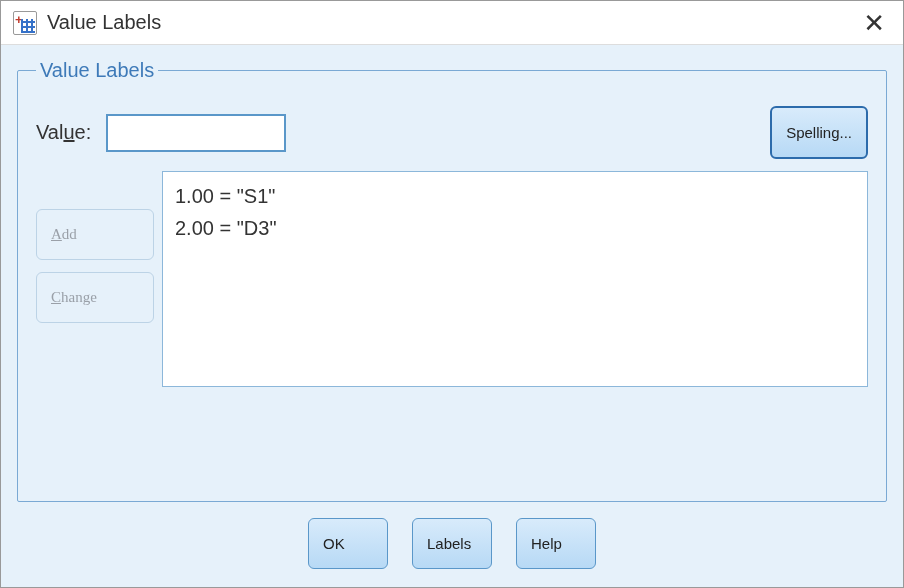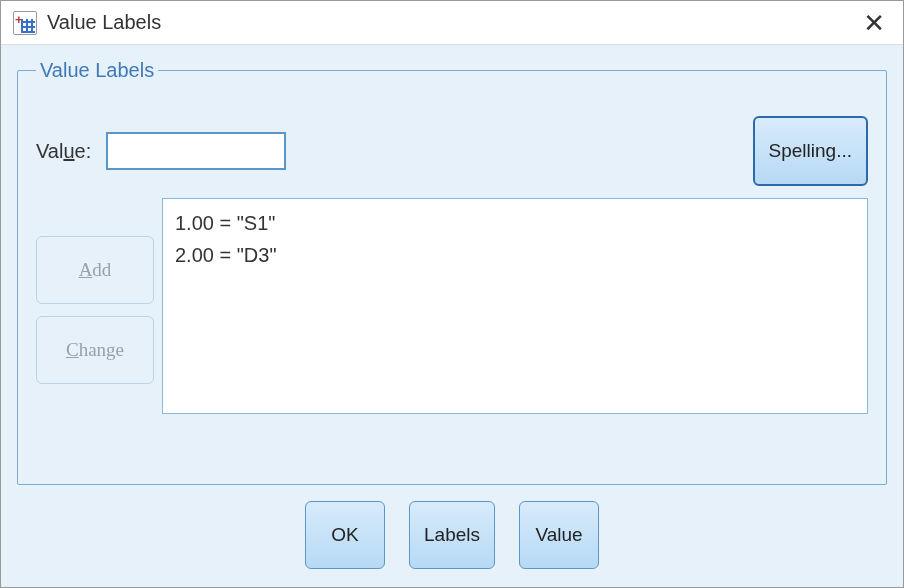--- a/index.html
+++ b/index.html
@@ -82,47 +82,47 @@
       flex: 1;
     }
     fieldset.group legend {
       color: #3e7ab8;
       font-size: 20px;
       padding: 0 4px;
     }
     .row {
       display: flex;
       align-items: center;
-      margin-top: 20px;
+      margin-top: 10px;
     }
     .label-txt {
       width: 70px;
       font-size: 20px;
     }
     .label-txt .ul { text-decoration: underline; }
     input[type="text"] {
       border: 2px solid #5a97c9;
       background: #fff;
       height: 38px;
       font-size: 18px;
       padding: 2px 6px;
       outline: none;
     }
     .value-input { width: 180px; }
     .label-input { width: 568px; border-width: 1px; border-color:#8cb7da; }
     .btn {
       background: linear-gradient(#d8ebfb, #b7d9f5);
       border: 1px solid #5a97c9;
       border-radius: 6px;
-      padding: 22px 14px;
-      font-size: 19px;
+      padding: 16px 14px;
+      font-size: 15px;
       color: #222;
       cursor: pointer;
       min-width: 80px;
-      text-align: center;
+      text-align: left;
     }
     .btn.emph {
       border: 2px solid #2c6bab;
     }
     .btn.disabled {
       color: #9aa0a8;
       background: #e6f1fa;
       border: 1px solid #bcd3e6;
       cursor: default;
     }
@@ -201,16 +201,16 @@
               <div class="item">1.00 = "S1"</div>
               <div class="item">2.00 = "D3"</div>
             </div>
         </div>
       </div>
     </fieldset>
 
     <div class="footer">
       <div class="btn">OK</div>
       <div class="btn">Labels</div>
-      <div class="btn">Value</div>
+      <div class="btn">Help</div>
     </div>
   </div>
 </div>
 
 </body></html>

